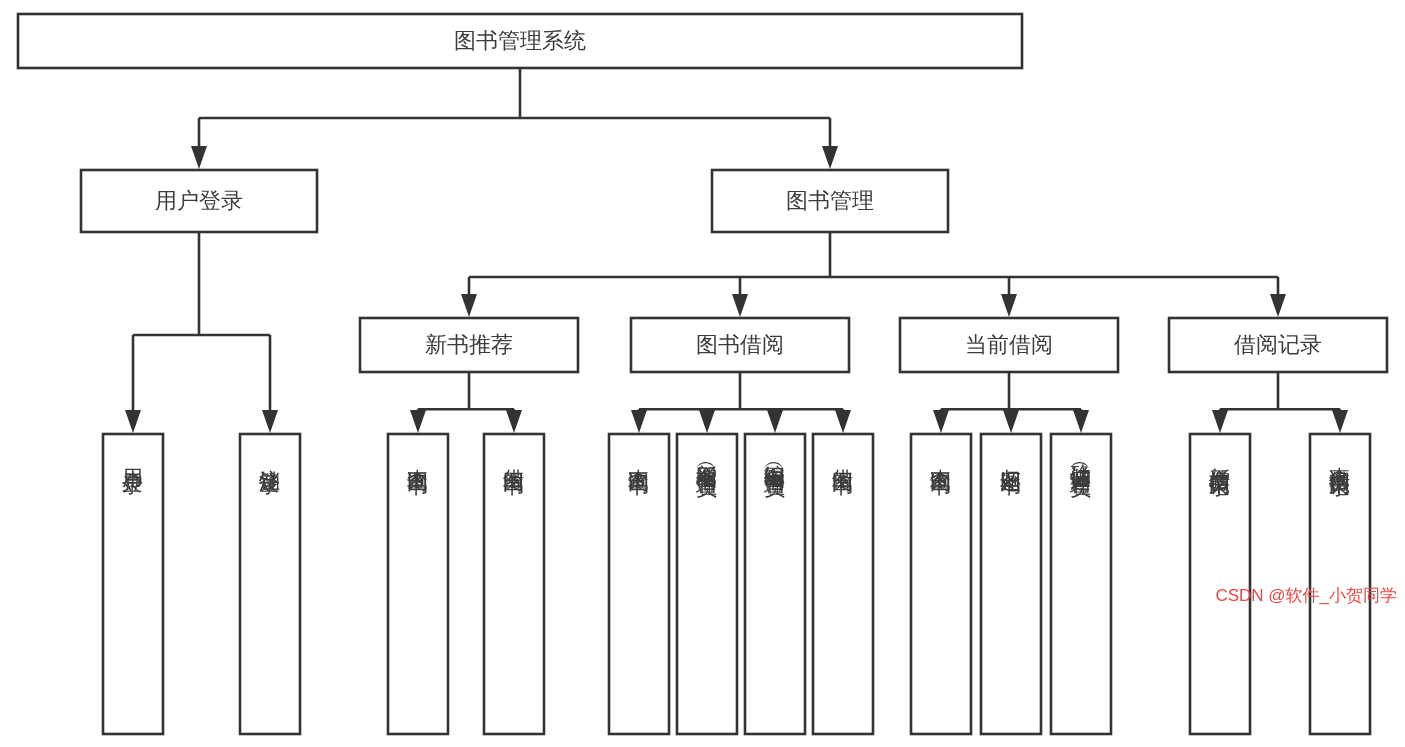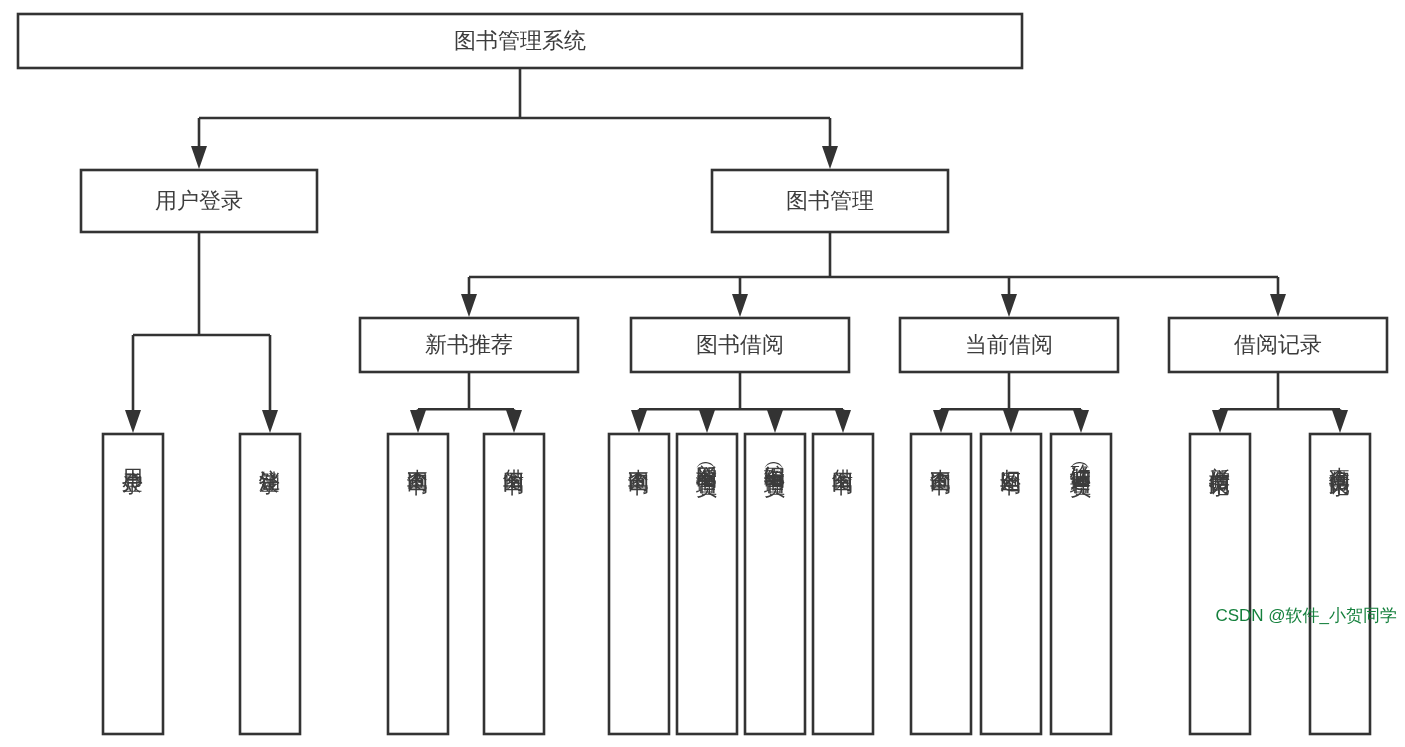--- a/index.html
+++ b/index.html
@@ -52,24 +52,24 @@
     font-size: 21px;
     fill: #3c3c3c;
     writing-mode: vertical-rl;
     text-orientation: upright;
     letter-spacing: 2px;
     dominant-baseline: central;
   }
   .watermark-text {
     position: absolute;
     right: 8px;
-    bottom: 0;
+    bottom: 20px;
     font-family: "Liberation Sans", "DejaVu Sans", sans-serif;
     font-size: 17px;
-    color: #15803d;
+    color: #ef4444;
     white-space: nowrap;
     pointer-events: none;
     user-select: none;
   }
 </style>
 </head>
 <body>
 
 <div id="diagram-root">
   <svg id="flowchart" viewBox="0 0 1405 747" xmlns="http://www.w3.org/2000/svg">

